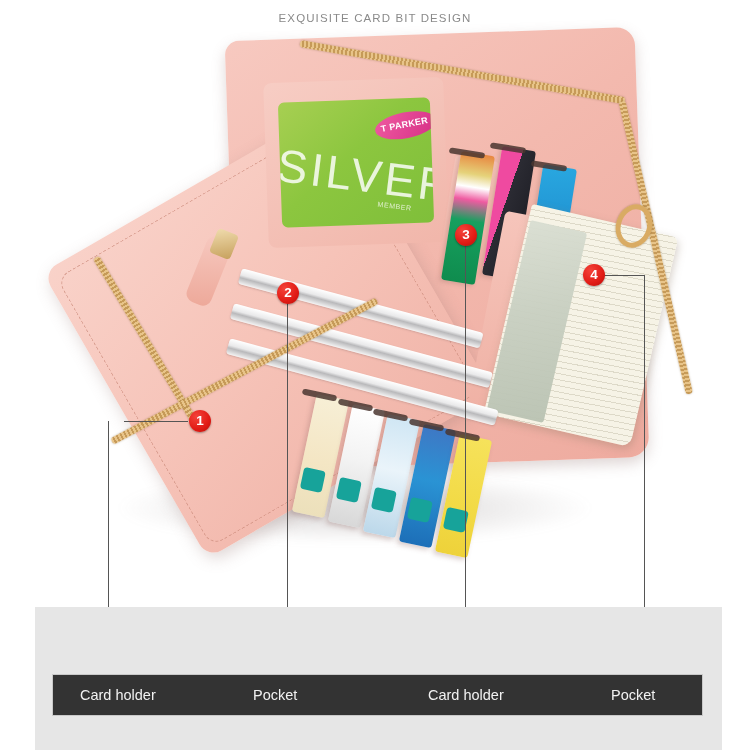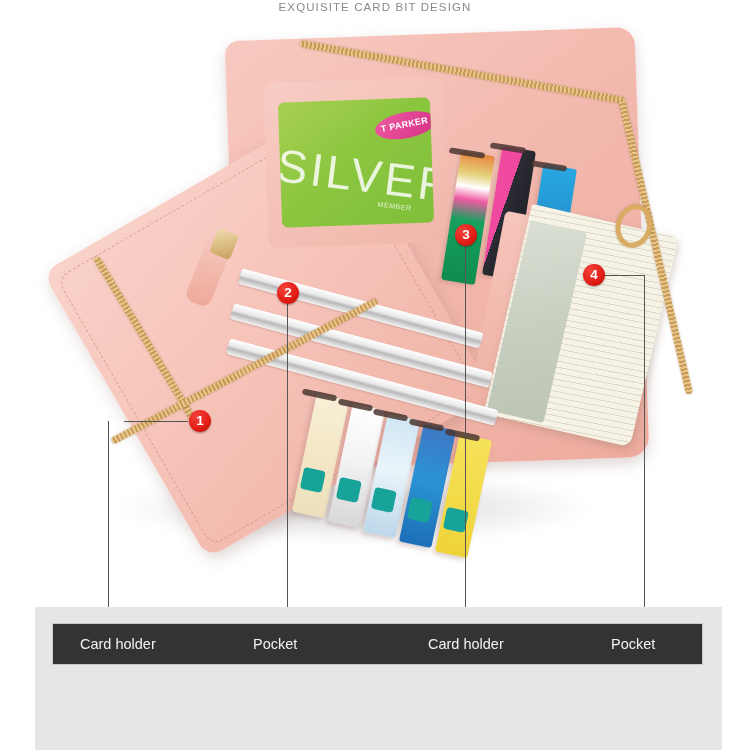--- a/index.html
+++ b/index.html
@@ -4,29 +4,29 @@
 <style>
   html,body{margin:0;padding:0;}
   body{
     width:750px;height:750px;overflow:hidden;background:#ffffff;
     font-family:"Liberation Sans", sans-serif;
   }
   #stage{position:relative;width:750px;height:750px;background:#ffffff;}
 
   
   .header-title{
-    position:absolute;left:0;top:1px;width:750px;text-align:center;
+    position:absolute;left:0;top:12px;width:750px;text-align:center;
     font-size:11.5px;letter-spacing:1.1px;color:#8a8a8a;
     font-family:"Liberation Sans", sans-serif;
   }
 
   
   .gray-panel{position:absolute;left:35px;top:607px;width:687px;height:143px;background:#e6e6e6;}
   .label-bar{
-    position:absolute;left:52px;top:623px;width:651px;height:42px;
+    position:absolute;left:52px;top:674px;width:651px;height:42px;
     background:#333333;border:1px solid #c9c9c9;box-sizing:border-box;
   }
   .label-bar .lbl{
     position:absolute;top:12px;color:#f2f2f2;font-size:14.5px;
     font-family:"Liberation Sans", sans-serif;white-space:nowrap;
   }
   .lbl-0{left:27px;}
   .lbl-1{left:200px;}
   .lbl-2{left:375px;}
   .lbl-3{left:558px;}

